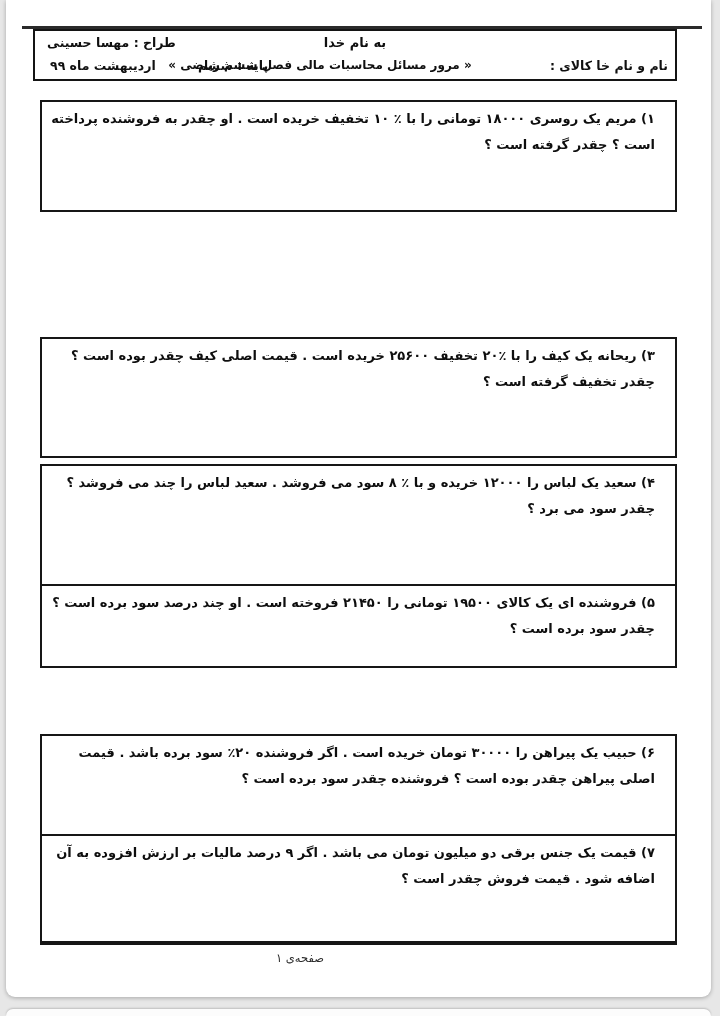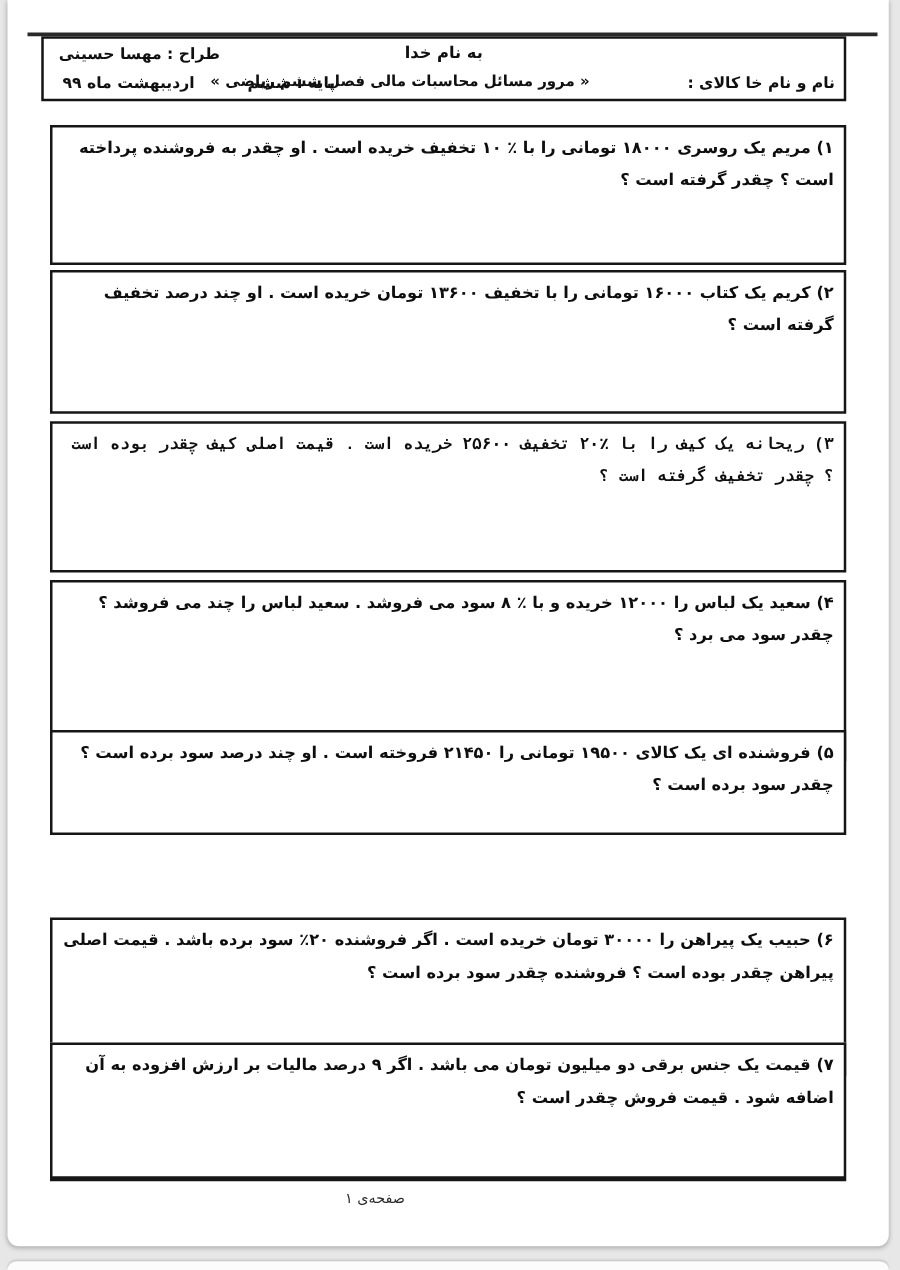--- a/index.html
+++ b/index.html
@@ -82,30 +82,30 @@
     position: absolute;
     left: 40px;
     width: 637px;
     border: 2px solid #161616;
     box-sizing: border-box;
     background: #fff;
     direction: rtl;
   }
   .qbox p {
     margin: 0;
-    padding: 4px 8px 0 8px;
+    padding: 4px 20px 0 8px;
     font-size: 13px;
     font-weight: bold;
     color: #0e0e0e;
     line-height: 26px;
     text-align: right;
   }
   #q1 { top: 100px; height: 112px; }
   #q2 { top: 216px; height: 115px; }
-  #q3 { top: 337px; height: 121px; font-family: Liberation Mono, monospace; }
+  #q3 { top: 337px; height: 121px; }
   #q4 { top: 464px; height: 145px; }
   #q5 { top: 584px; height: 84px; }
   #q6 { top: 702px; height: 127px; margin-top: 32px; }
   #q7 { top: 834px; height: 111px; border-bottom-width: 4px; }
 
   
   .footer {
     position: absolute;
     left: 0; top: 951px;
     width: 600px;
@@ -131,23 +131,20 @@
     <span class="hdr-name">نام و نام خا کالای :</span>
     <span class="hdr-title">« مرور مسائل محاسبات مالی فصل ششم ریاضی »</span>
     <span class="hdr-grade">پایه : ششم</span>
     <span class="hdr-date">اردیبهشت ماه ۹۹</span>
   </div>
 
   <div class="qbox" id="q1">
     <p>۱) مریم یک روسری ۱۸۰۰۰ تومانی را با ٪ ۱۰ تخفیف خریده است . او چقدر به فروشنده پرداخته است ؟ چقدر گرفته است ؟</p>
   </div>
 
-  <div class="qbox" id="q2">
-    <p>۲) کریم یک کتاب ۱۶۰۰۰ تومانی را با تخفیف ۱۳۶۰۰ تومان خریده است . او چند درصد تخفیف گرفته است ؟</p>
-  </div>
 
   <div class="qbox" id="q3">
     <p>۳) ریحانه یک کیف را با ٪۲۰ تخفیف ۲۵۶۰۰ خریده است . قیمت اصلی کیف چقدر بوده است ؟ چقدر تخفیف گرفته است ؟</p>
   </div>
 
   <div class="qbox" id="q4">
     <p>۴) سعید یک لباس را ۱۲۰۰۰ خریده و با ٪ ۸ سود می فروشد . سعید لباس را چند می فروشد ؟ چقدر سود می برد ؟</p>
   </div>
 
   <div class="qbox" id="q5">

